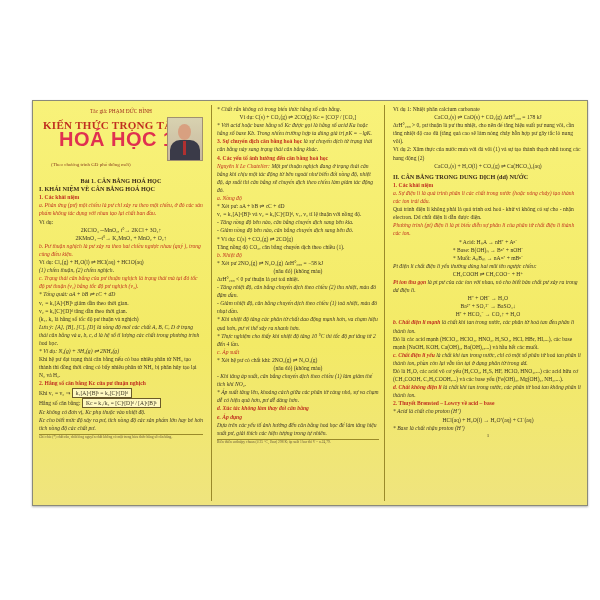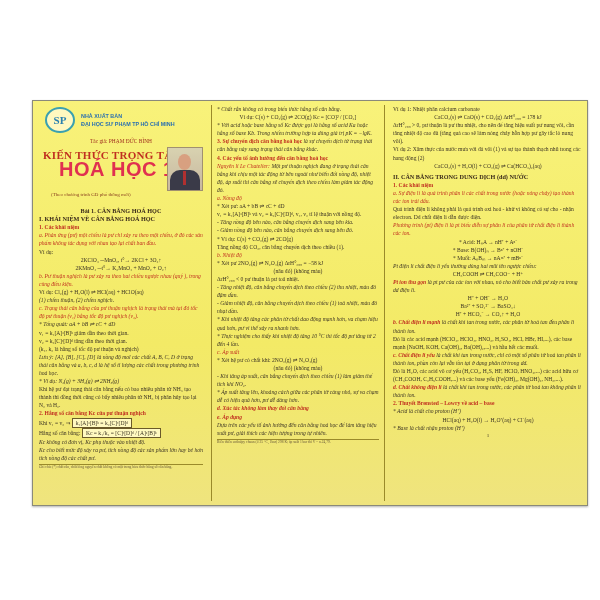--- a/index.html
+++ b/index.html
@@ -33,27 +33,20 @@
   .foot{font-size:3.6px;color:#6a5a3a;line-height:5px;border-top:0.5px solid #9a8a2a;margin-top:2px;}
   .page-num{text-align:center;font-size:5px;}
   p{margin:0;}
 </style>
 </head>
 <body>
 
 <div class="poster">
 
   <div class="col col1">
-    <div class="pub-row">
-      <div class="logo">SP</div>
-      <div class="pub-text">
-        <div>NHÀ XUẤT BẢN</div>
-        <div>ĐẠI HỌC SƯ PHẠM TP HỒ CHÍ MINH</div>
-      </div>
-    </div>
     <div class="author">Tác giả: PHẠM ĐỨC BÌNH</div>
     <div class="title-block">
       <div class="kienthuc">KIẾN THỨC TRỌNG TÂM</div>
       <div class="hoahoc">HOÁ HỌC 11</div>
       <div class="subtitle">(Theo chương trình GD phổ thông mới)</div>
       <div class="portrait">
         <div class="face"></div>
         <div class="suit"></div>
         <div class="tie"></div>
       </div>

